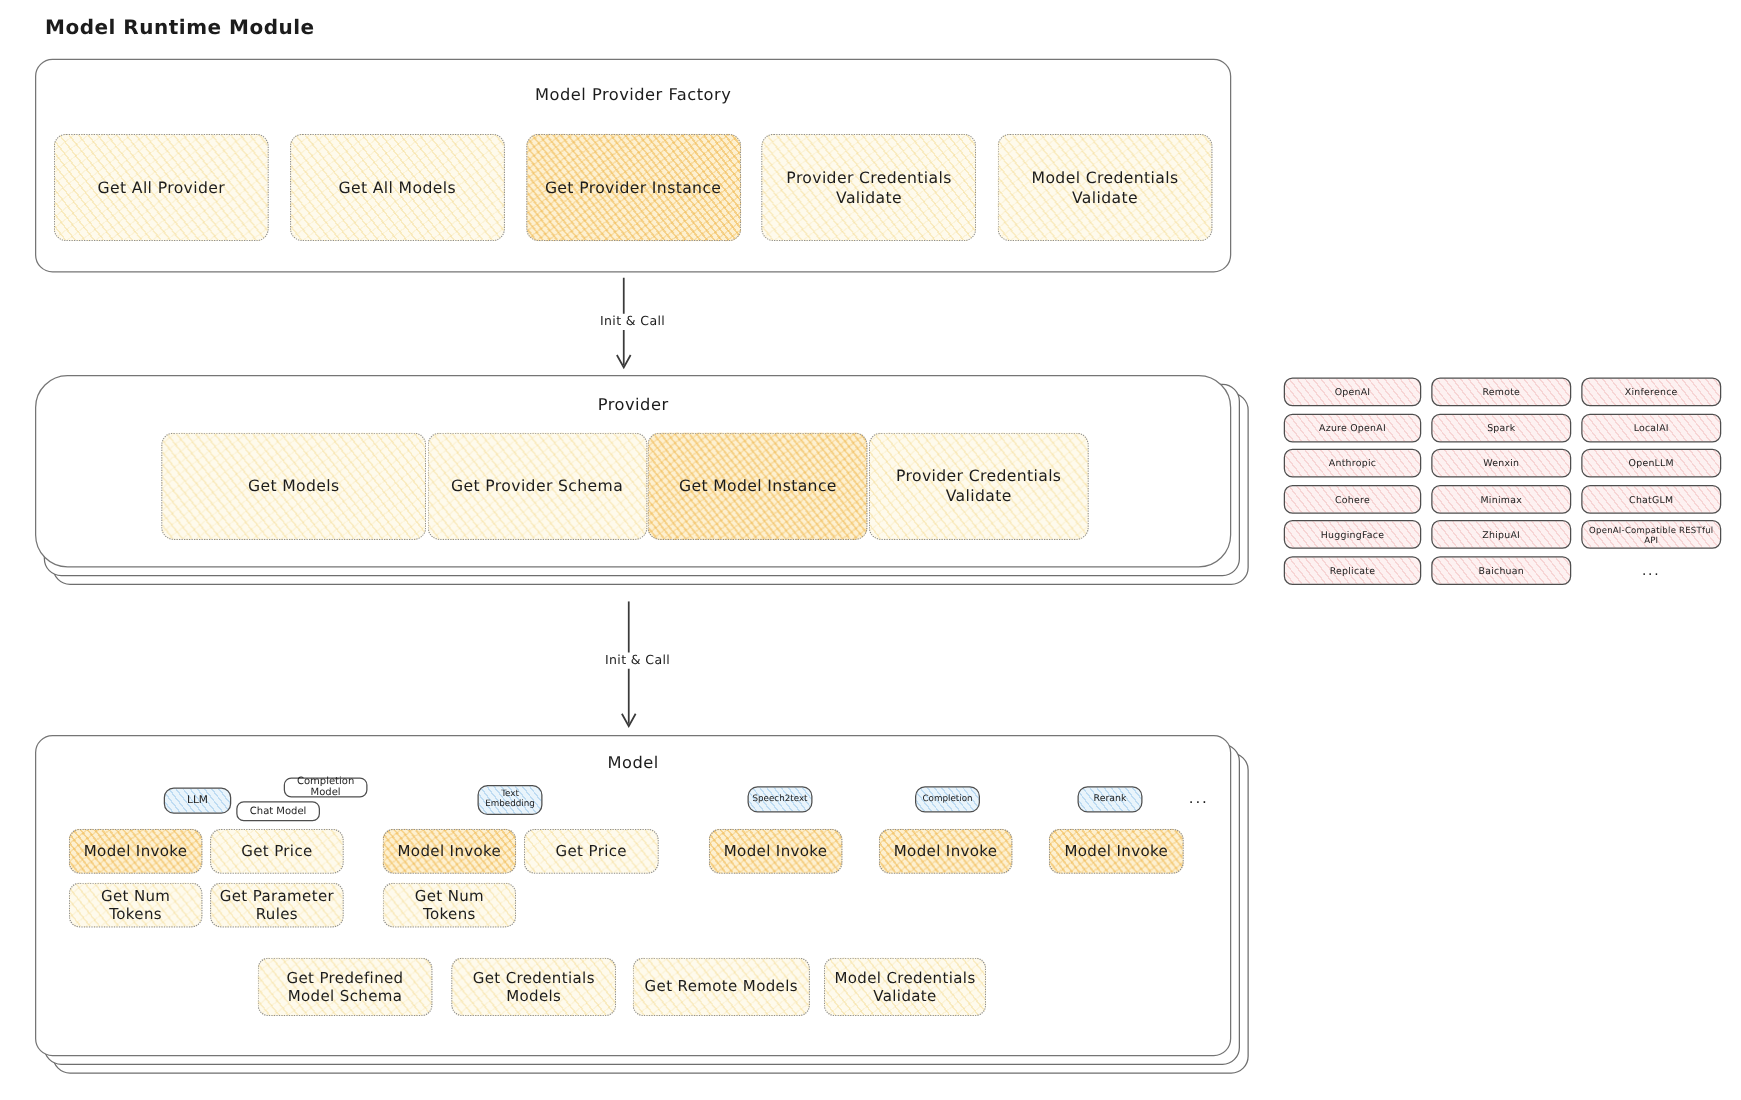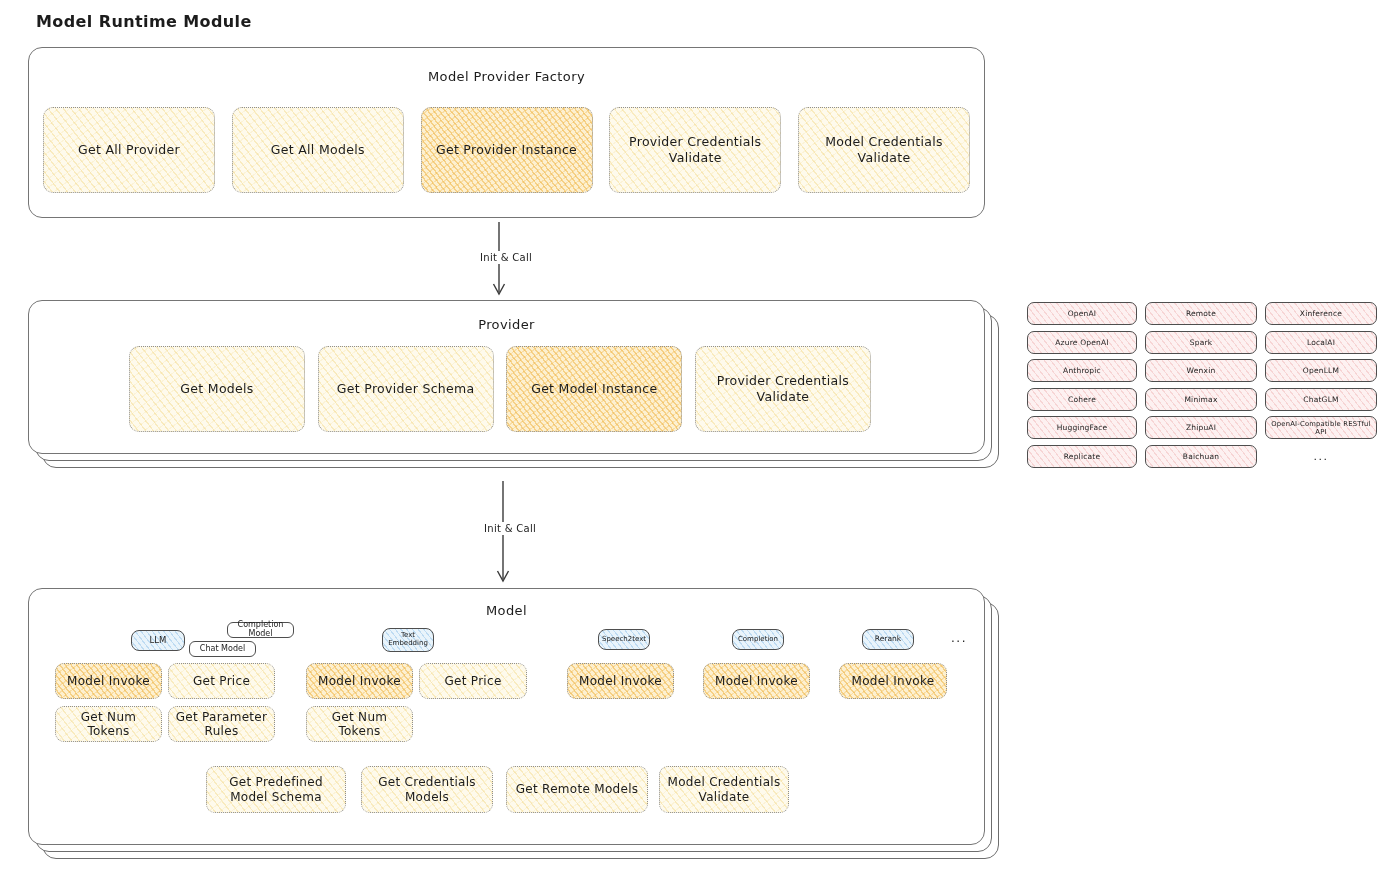--- a/index.html
+++ b/index.html
@@ -92,24 +92,24 @@
   </section>
 
   <svg class="arrow-svg" style="left:489px; top:222px;" width="20" height="76" viewBox="0 0 20 76">
     <line x1="10" y1="0" x2="10" y2="70" stroke="#3a3a3a" stroke-width="1.4"></line>
     <polyline points="4.5,62 10,72 15.5,62" fill="none" stroke="#3a3a3a" stroke-width="1.4"></polyline>
   </svg>
   <div class="arrow-label" style="left:476px; top:251px;">Init &amp; Call</div>
 
   <div class="layer l2" style="left:42px; top:314px; width:957px; height:154px;"></div>
   <div class="layer l1" style="left:35px; top:307px; width:957px; height:154px;"></div>
-  <section class="container" style="left:28px; top:300px; width:957px; height:154px;">
+  <section class="container" style="left:28px; top:300px; width:957px; height:154px;border-radius:26px;">
     <div class="container-label" style="top:16px;">Provider</div>
     <div class="row" style="left:100px; width:742px; top:45px;">
-      <div class="bigbox hatch-yellow" style="width:176px;">Get Models</div>
+      <div class="bigbox hatch-yellow" style="width:212px;">Get Models</div>
       <div class="bigbox hatch-yellow" style="width:176px;">Get Provider Schema</div>
       <div class="bigbox hatch-orange" style="width:176px;padding-left:12px;">Get Model Instance</div>
       <div class="bigbox hatch-yellow" style="width:176px;">Provider Credentials Validate</div>
     </div>
   </section>
 
   <div class="pgrid">
     <div class="pcell hatch-pink">OpenAI</div>
     <div class="pcell hatch-pink">Remote</div>
     <div class="pcell hatch-pink">Xinference</div>

